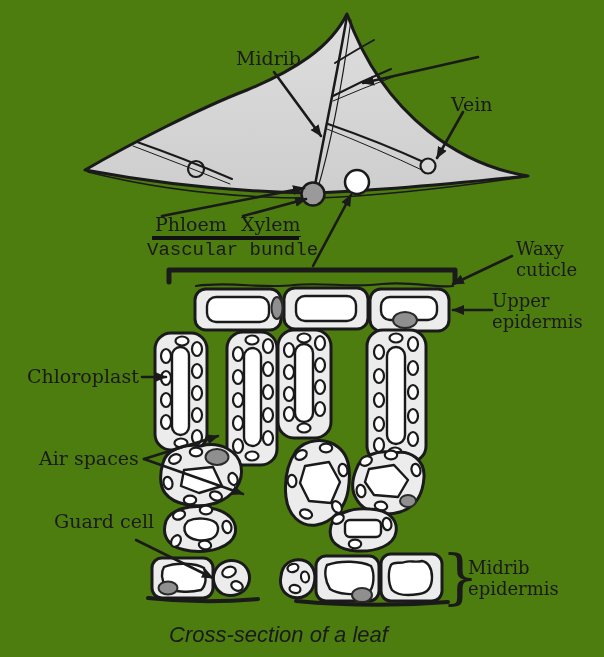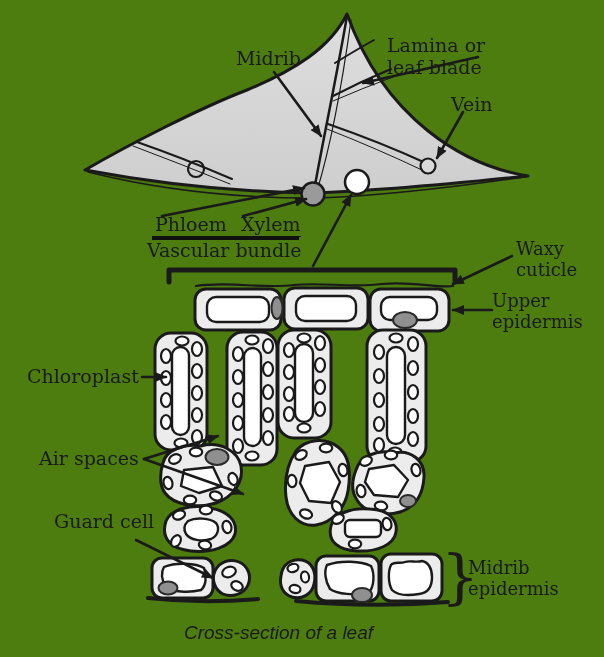--- a/index.html
+++ b/index.html
@@ -5,21 +5,21 @@
   html,body { margin:0; padding:0; background:#fff; }
   .fig { position:relative; width:604px; height:657px; background:#4d7c0f; overflow:hidden;
          font-family:"DejaVu Serif", serif; color:#1a1a1a; }
   .fig svg { position:absolute; left:0; top:0; }
   .lbl { position:absolute; font-size:19px; line-height:1.14; white-space:pre-line; }
   .sm  { font-size:18px; }
   .und { border-bottom:1.5px solid #1a1a1a; padding-bottom:0px; }
   .bar { position:absolute; background:#111; }
   .brace { position:absolute; font-size:60px; line-height:1; font-family:"DejaVu Serif", serif; }
   .caption { position:absolute; left:0; top:622px; width:557px; text-align:center;
-             font-family:"Liberation Sans", sans-serif; font-style:italic; font-size:19px; }
+             font-family:"Liberation Sans", sans-serif; font-style:italic; font-size:22px; }
   
   .cell  { fill:#ececec; stroke:#1a1a1a; stroke-width:3; }
   .inner { fill:#ffffff; stroke:#1a1a1a; stroke-width:2.4; }
   .chl   { fill:#ffffff; stroke:#1a1a1a; stroke-width:2.2; }
   .dk    { fill:#8f8f8f; stroke:#2a2a2a; stroke-width:2; }
   .ln    { fill:none; stroke:#1a1a1a; }
   .ar    { fill:none; stroke:#1a1a1a; stroke-width:2.6; marker-end:url(#ah); }
 </style>
 </head>
 <body>
@@ -222,27 +222,25 @@
       <path class="ar" stroke-width="3.2" d="M492,310 L453,310"></path>
       <path class="ar" stroke-width="3" d="M142,377 L166,377"></path>
       <path class="ar" d="M144,459 L218,436"></path>
       <path class="ar" d="M144,459 L243,494"></path>
       <path class="ar" d="M136,540 L213,578"></path>
     </g>
   </g>
 </svg>
 
   <div class="lbl" style="left:236px; top:48px;">Midrib</div>
-  <div class="lbl" style="left:387px; top:35px;">Lamina or
-leaf blade</div>
   <div class="lbl" style="left:451px; top:94px;">Vein</div>
   <div class="lbl und" style="left:155px; top:214px;">Phloem</div>
   <div class="lbl und" style="left:241px; top:214px;">Xylem</div>
   <div class="bar" style="left:152px; top:236px; width:147px; height:4px;"></div>
-  <div class="lbl" style="left:147px; top:240px;">Vascular bundle</div>
+  <div class="lbl" style="left:147px; top:240px;font-family:Liberation Mono, monospace;">Vascular bundle</div>
   <div class="lbl sm" style="left:516px; top:239px;">Waxy
 cuticle</div>
   <div class="lbl sm" style="left:492px; top:291px;">Upper
 epidermis</div>
   <div class="lbl" style="left:27px;  top:366px;">Chloroplast</div>
   <div class="lbl" style="left:39px;  top:448px;">Air spaces</div>
   <div class="lbl" style="left:54px;  top:511px;text-align:right;">Guard cell</div>
   <div class="brace" style="left:441px; top:546px;">}</div>
   <div class="lbl sm" style="left:468px; top:558px;">Midrib
 epidermis</div>

